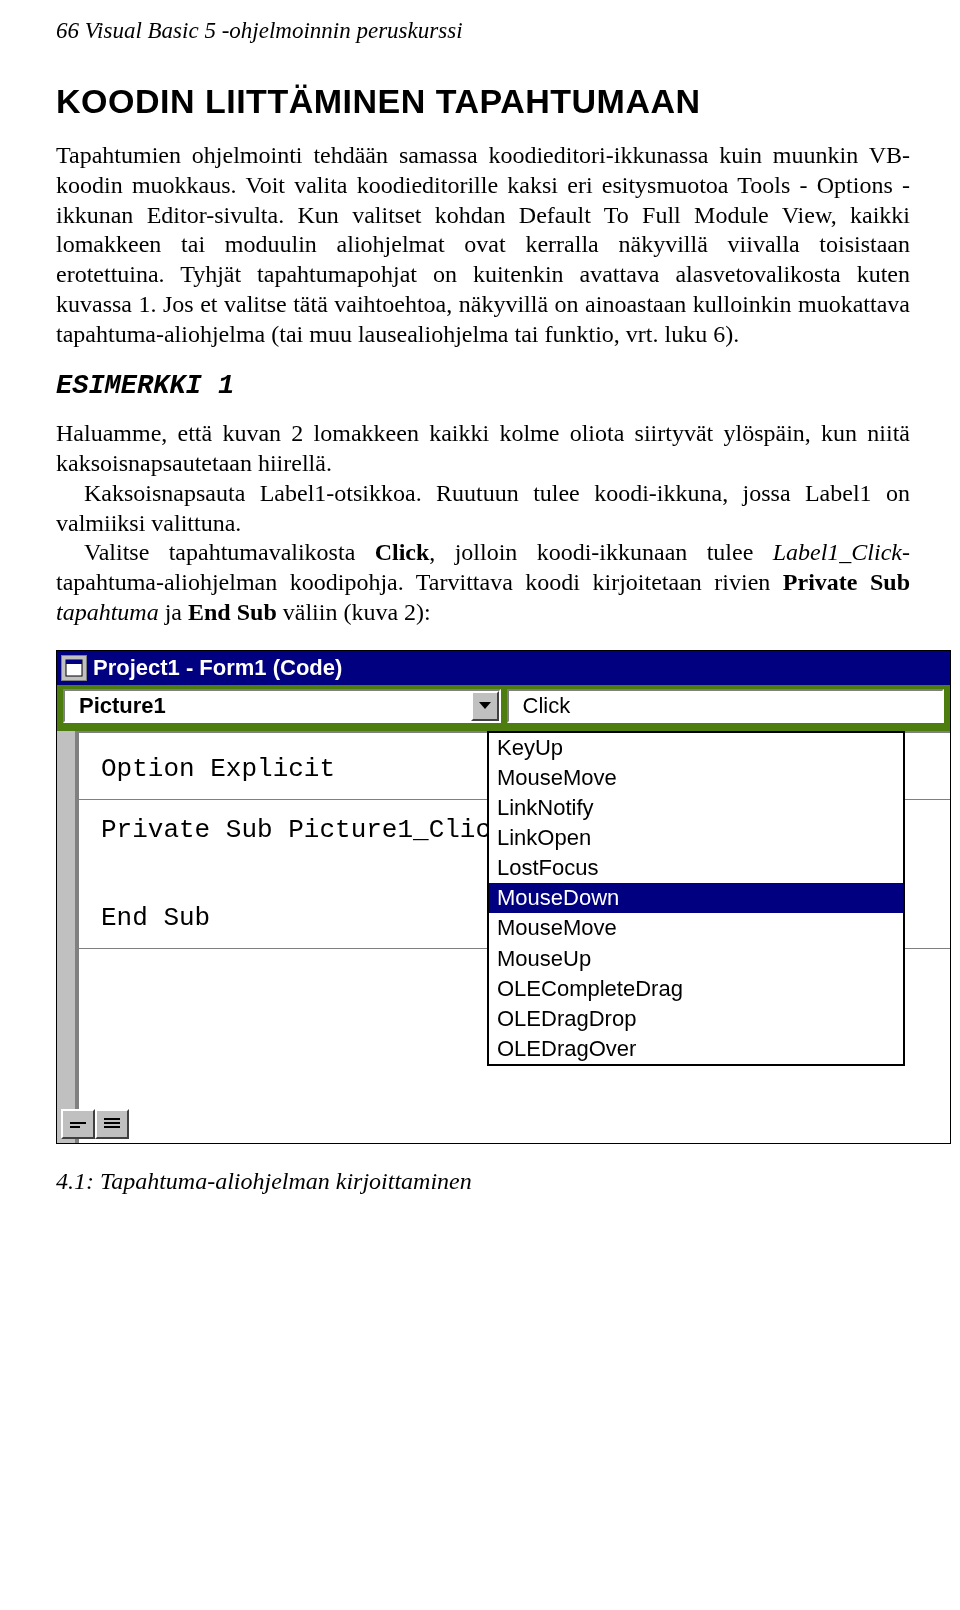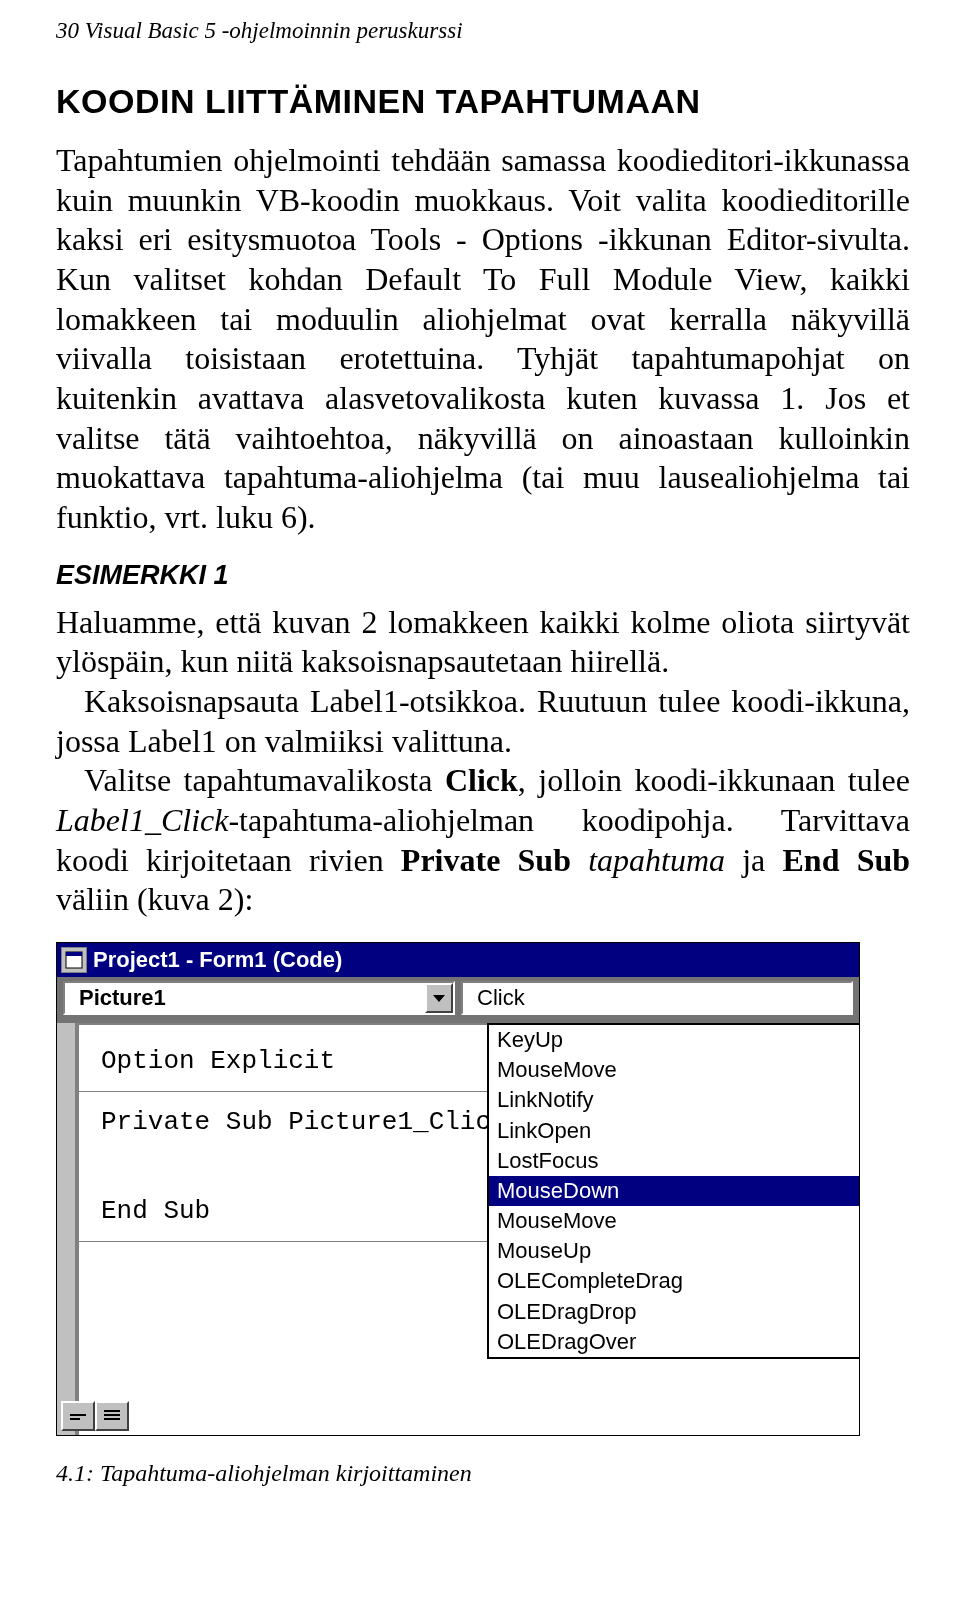--- a/index.html
+++ b/index.html
@@ -17,42 +17,42 @@
     margin-bottom: 38px;
   }
   .main-heading {
     font-family: Arial, Helvetica, sans-serif;
     font-weight: bold;
     font-size: 34px;
     letter-spacing: 0.5px;
     margin-bottom: 20px;
   }
   .body-text {
-    font-size: 32px;
+    font-size: 24px;
     line-height: 1.24;
     text-align: justify;
     margin-bottom: 22px;
   }
   .body-text .indent { display: inline-block; width: 28px; }
   .sub-heading {
-    font-family: Liberation Sans, sans-serif;
+    font-family: Liberation Mono, monospace;
     font-weight: bold;
     font-style: italic;
     font-size: 27px;
-    margin-bottom: 12px;
+    margin-bottom: 18px;
   }
   .bold { font-weight: bold; }
   .italic { font-style: italic; }
 
   
   .screenshot {
     margin-top: 7px;
     border: 1px solid #000;
-    background: #737373;
-    width: 804px;
+    background: #4d7c0f;
+    width: 895px;
     height: 494px;
     font-family: 'MS Sans Serif', Tahoma, Arial, sans-serif;
     font-size: 22px;
     position: relative;
     overflow: hidden;
   }
   .titlebar {
     background: #000080;
     color: #fff;
     display: flex;
@@ -172,21 +172,21 @@
 
   .caption {
     font-style: italic;
     font-size: 24px;
     margin-top: 24px;
   }
 </style>
 </head>
 <body>
 
-<div class="page-header">30 Visual Basic 5 -ohjelmoinnin peruskurssi</div>
+<div class="page-header">66 Visual Basic 5 -ohjelmoinnin peruskurssi</div>
 
 <div class="main-heading">KOODIN LIITTÄMINEN TAPAHTUMAAN</div>
 
 <p class="body-text">Tapahtumien ohjelmointi tehdään samassa koodieditori-ikkunassa kuin muunkin VB-koodin muokkaus. Voit valita koodieditorille kaksi eri esitysmuotoa Tools - Options -ikkunan Editor-sivulta. Kun valitset kohdan Default To Full Module View, kaikki lomakkeen tai moduulin aliohjelmat ovat kerralla näkyvillä viivalla toisistaan erotettuina. Tyhjät tapahtumapohjat on kuitenkin avattava alasvetovalikosta kuten kuvassa 1. Jos et valitse tätä vaihtoehtoa, näkyvillä on ainoastaan kulloinkin muokattava tapahtuma-aliohjelma (tai muu lausealiohjelma tai funktio, vrt. luku 6).</p>
 
 <div class="sub-heading">ESIMERKKI 1</div>
 
 <p class="body-text">
   <span>Haluamme, että kuvan 2 lomakkeen kaikki kolme oliota siirtyvät ylöspäin, kun niitä kaksoisnapsautetaan hiirellä.</span><br>
   <span class="indent"></span><span>Kaksoisnapsauta Label1-otsikkoa. Ruutuun tulee koodi-ikkuna, jossa Label1 on valmiiksi valittuna.</span><br>

